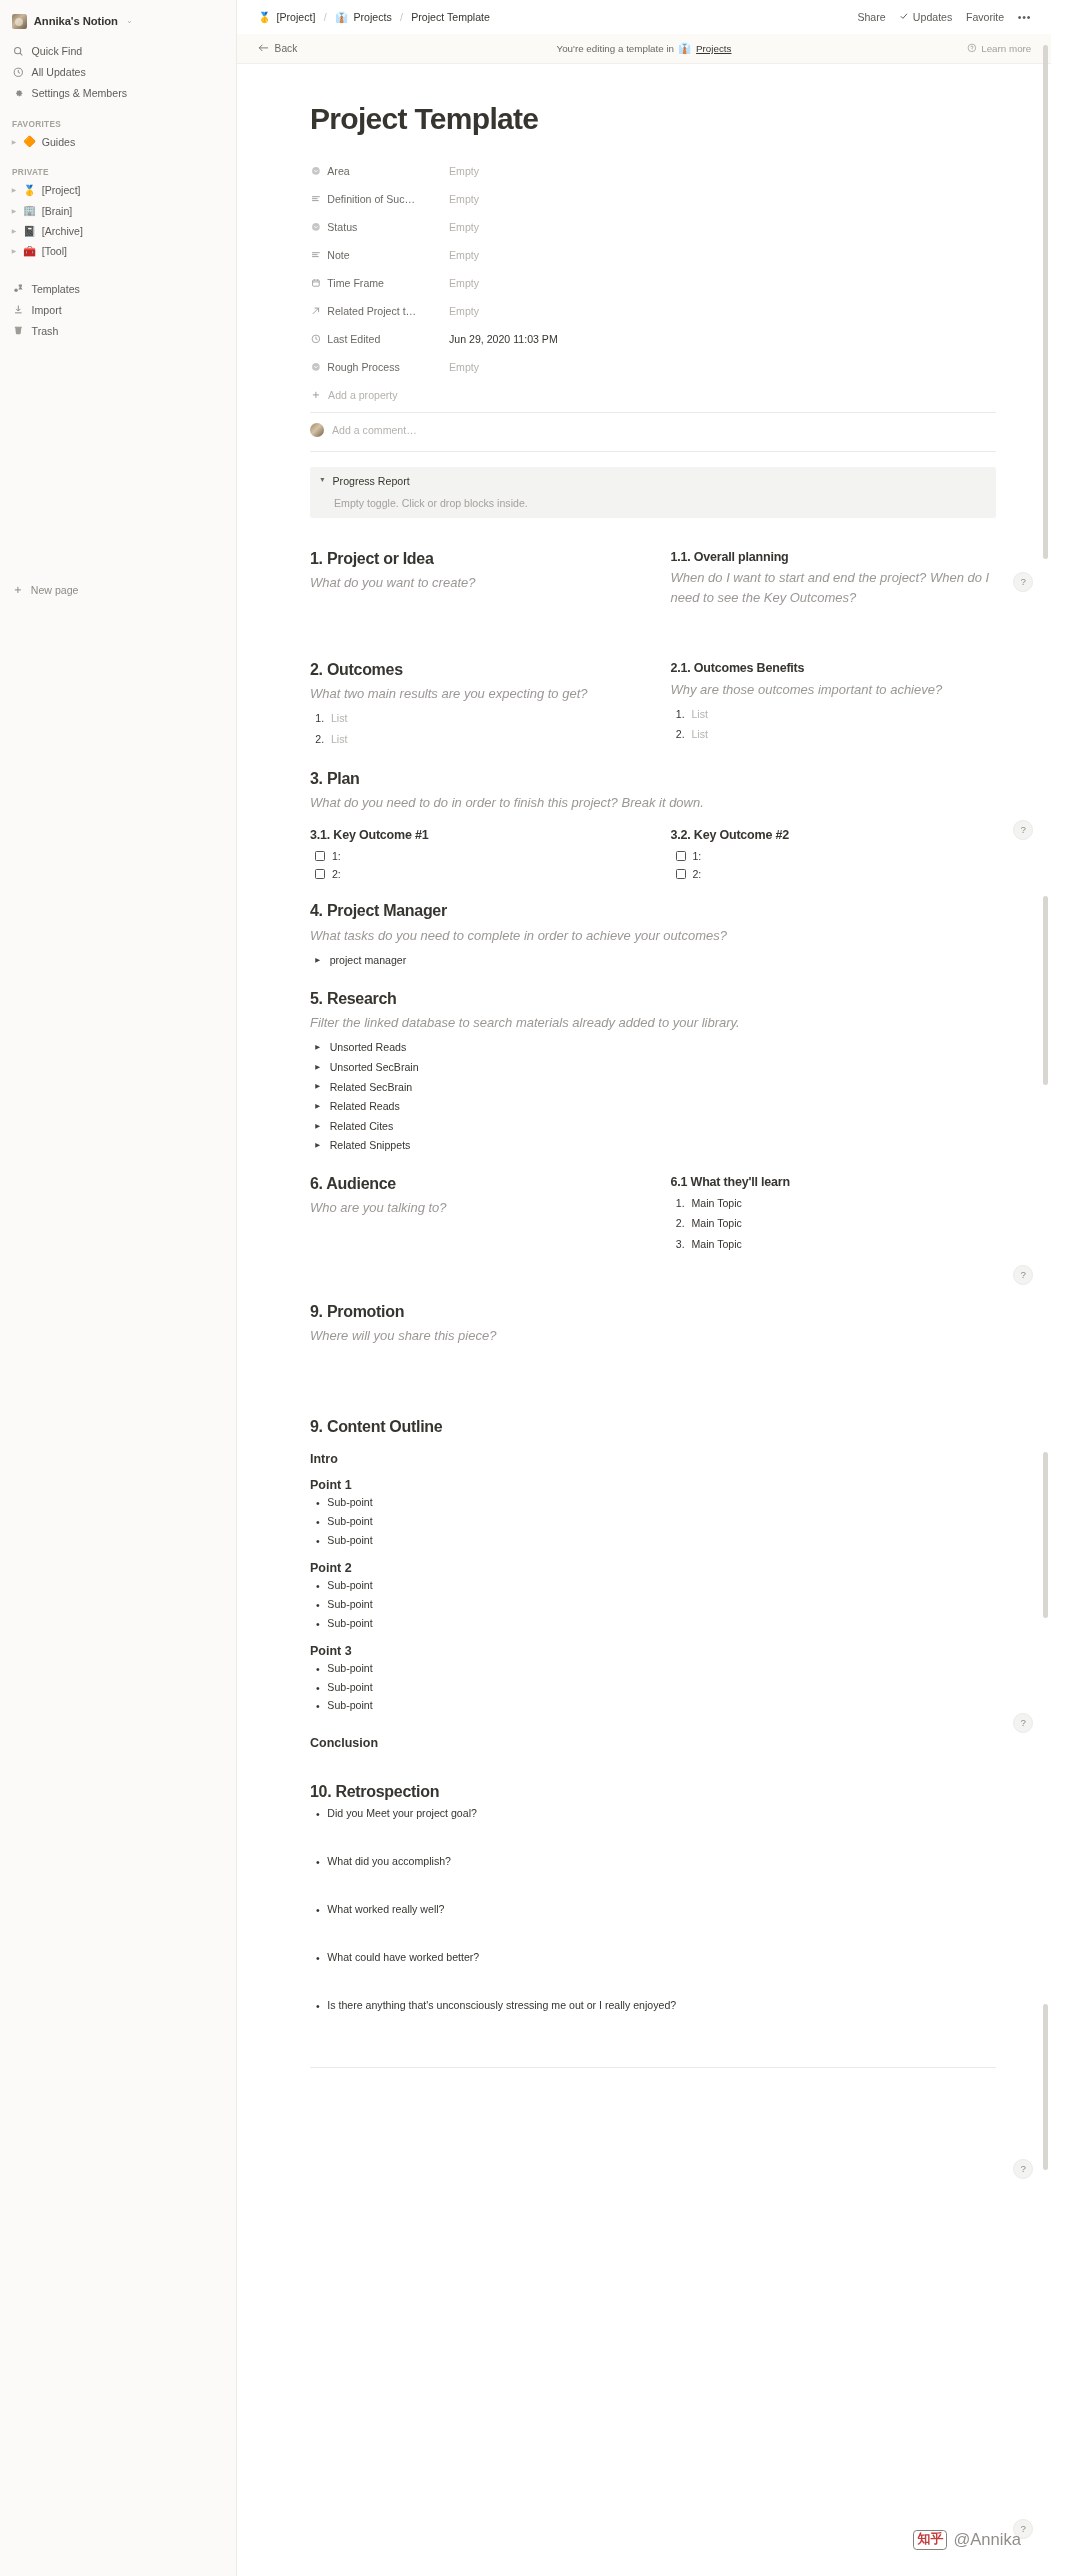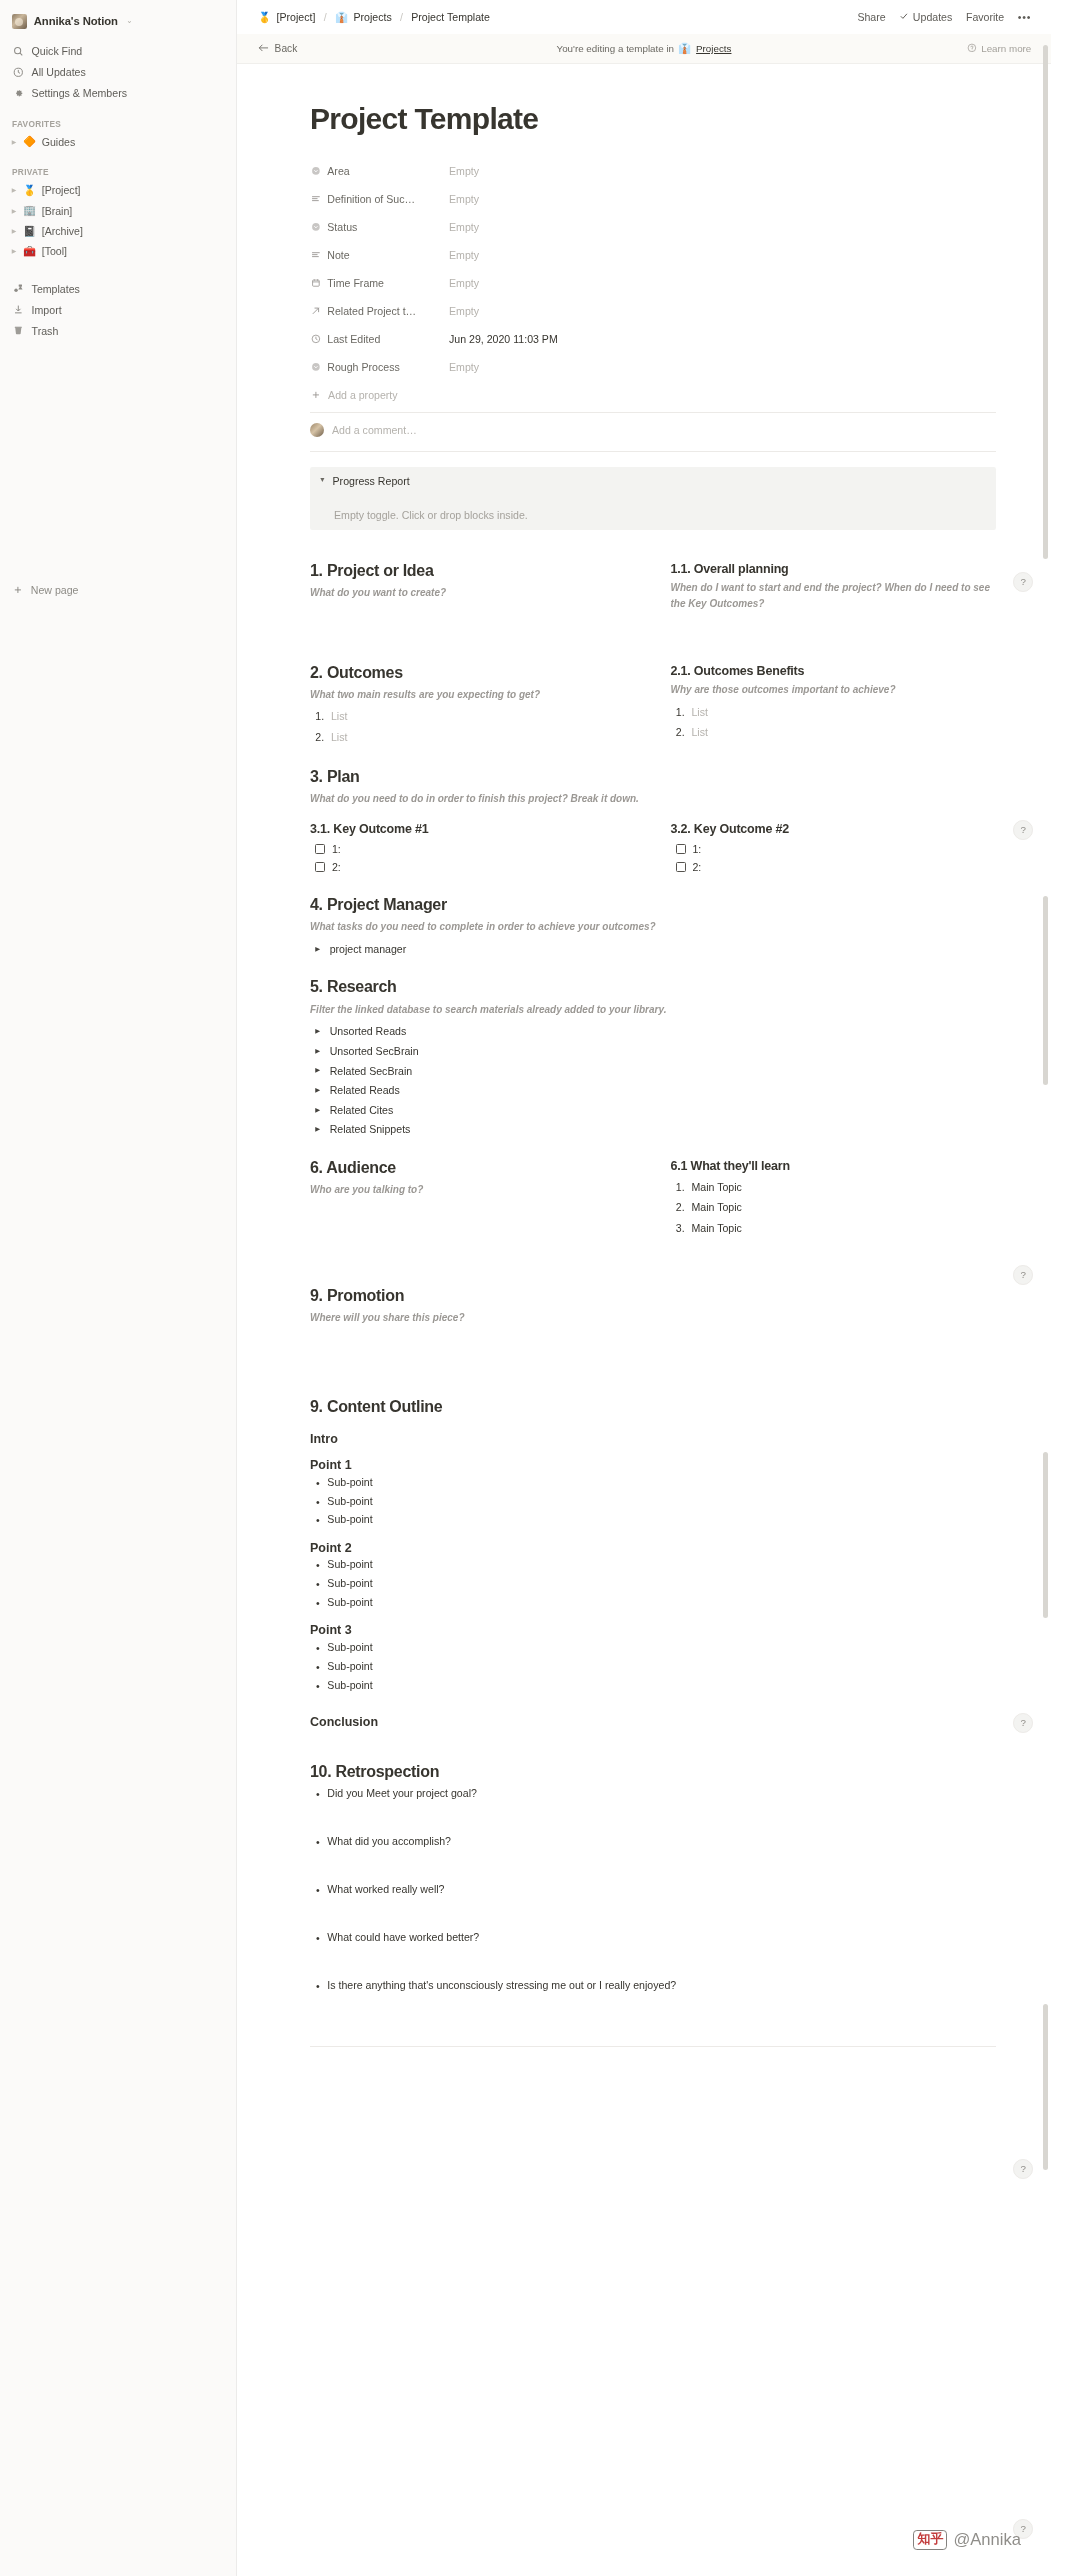--- a/index.html
+++ b/index.html
@@ -124,34 +124,34 @@
     width: 14.4px; height: 14.4px; border-radius: 50%;
     background: linear-gradient(135deg,#9b8568 0%,#d6c3a6 45%,#6d5c48 100%);
     flex: 0 0 14.4px;
   }
   .comment-ph { font-size: 10.6px; color: #b5b2ad; }
 
   
   .toggle-block { background: #f3f3f1; border-radius: 2.3px; padding: 7.6px 9px 9px; margin: 15px 0 0; }
   .toggle-head { display: flex; align-items: center; gap: 6.8px; font-size: 10.6px; color: #37352f; cursor: pointer; }
   .tri-down { color: #6b6963; font-size: 6.8px; line-height: 1; }
-  .toggle-empty { font-size: 10.6px; color: #a5a29c; padding-left: 15px; margin-top: 22px; }
+  .toggle-empty { font-size: 10.6px; color: #a5a29c; padding-left: 15px; margin-top: 10px; }
 
   
   .cols { display: flex; gap: 35px; }
   .col { flex: 1 1 0; min-width: 0; }
   h2.sec {
     font-size: 16px; font-weight: 700; letter-spacing: -0.3px;
     color: #37352f; margin: 0 0 5.3px;
   }
   h3.sub {
     font-size: 12.5px; font-weight: 700; letter-spacing: -0.2px;
     color: #37352f; margin: 0 0 4.5px;
   }
-  p.hint { font-size: 10px; font-style: italic; color: #9b9894; line-height: 1.55; margin: 0 0 4.5px; font-weight: bold; }
+  p.hint { font-size: 13px; font-style: italic; color: #9b9894; line-height: 1.55; margin: 0 0 4.5px; }
 
   ol.nums, ul.bul { list-style: none; margin: 3px 0 0; padding: 0; }
   ol.nums li, ul.bul li {
     display: flex; gap: 6.8px; font-size: 10.6px; color: #b5b2ad;
     padding: 2.3px 0 2.3px 5.3px; line-height: 1.5;
   }
   ol.nums li .mk { color: #37352f; font-size: 10.6px; flex: 0 0 auto; }
   ul.bul li.dark, ol.nums li.dark { color: #37352f; }
 
   ul.todo { list-style: none; margin: 4.5px 0 0; padding: 0; }

